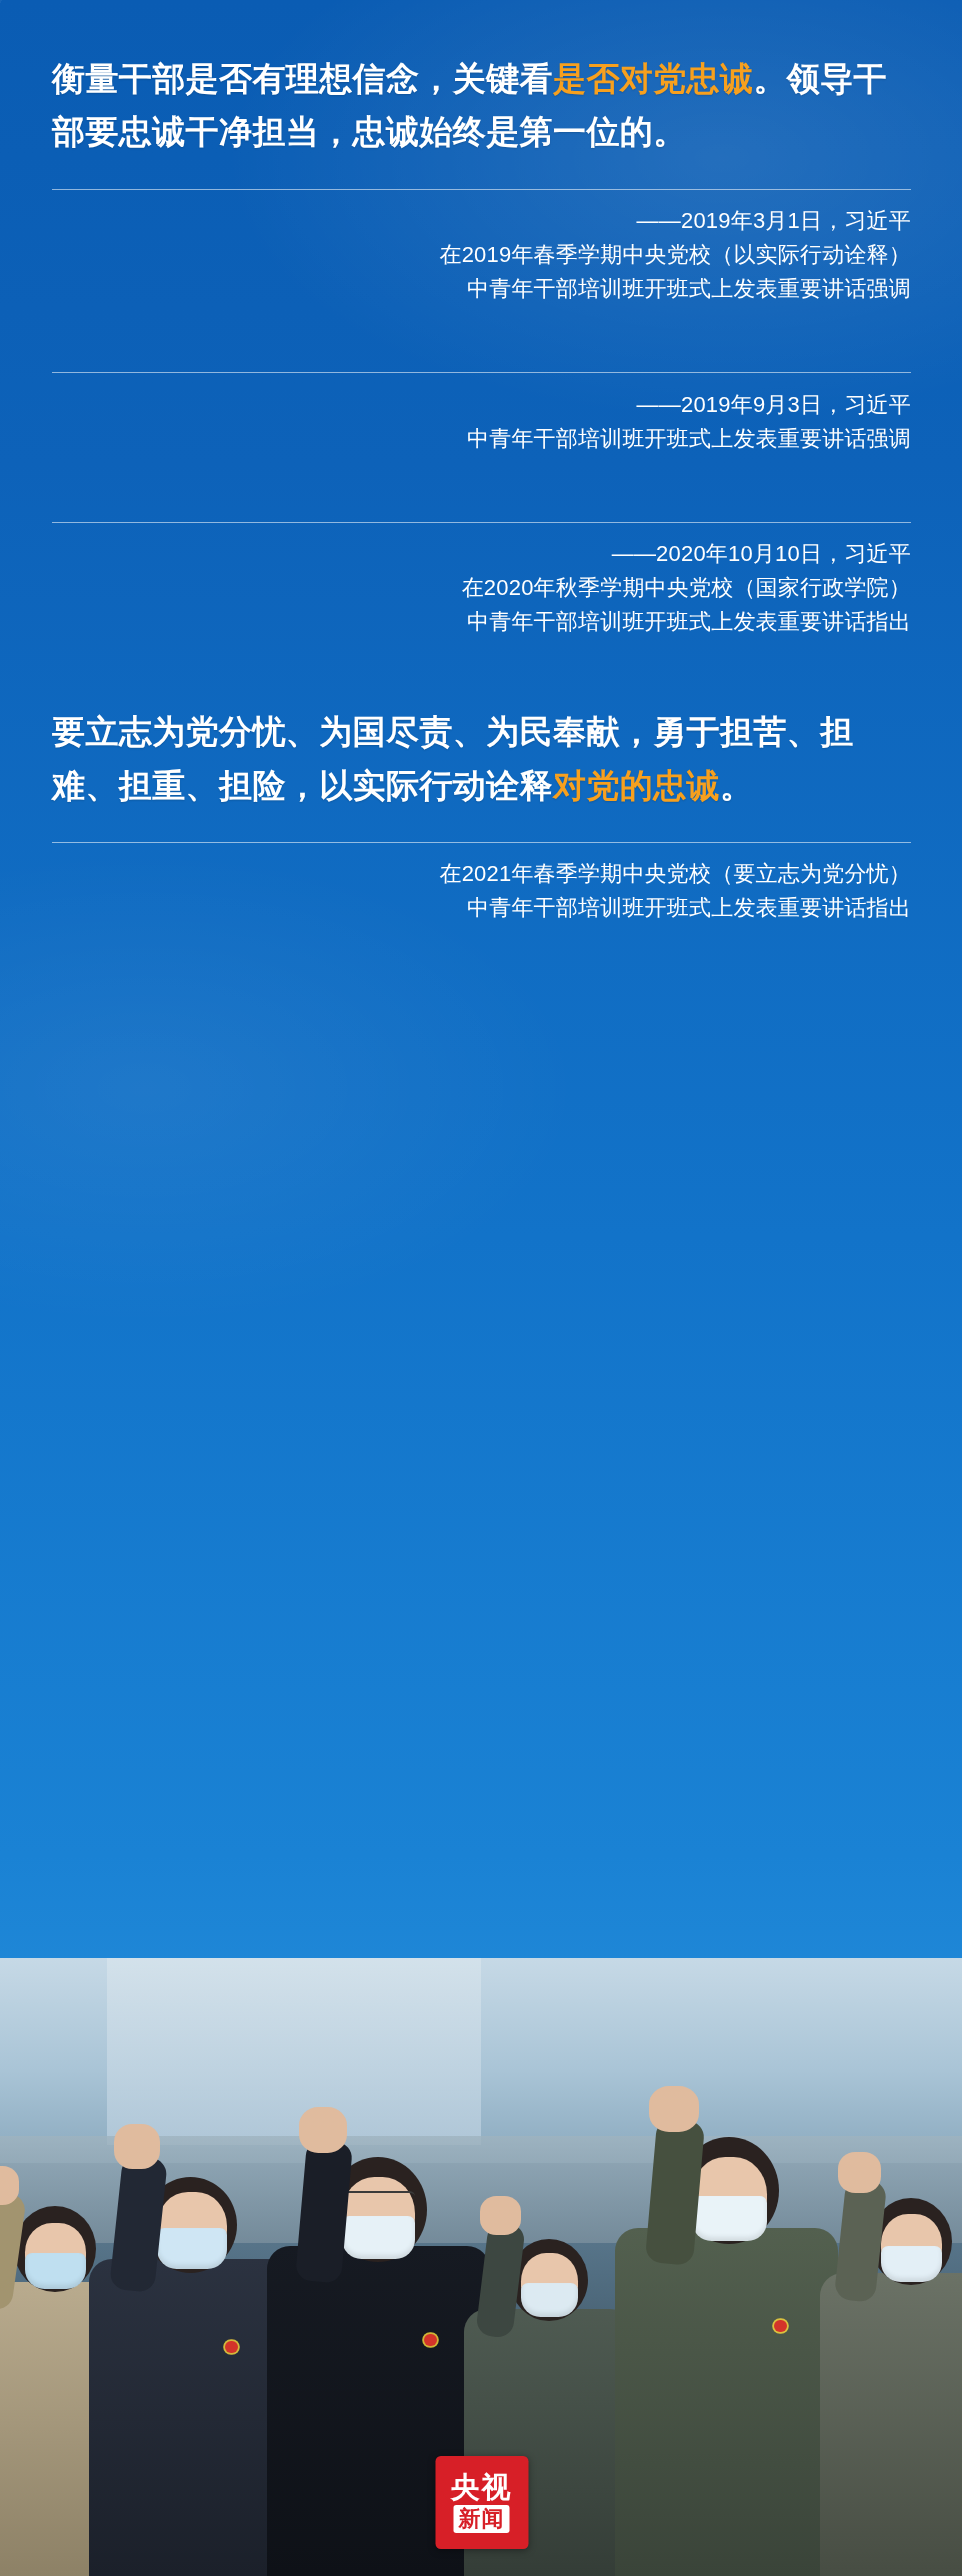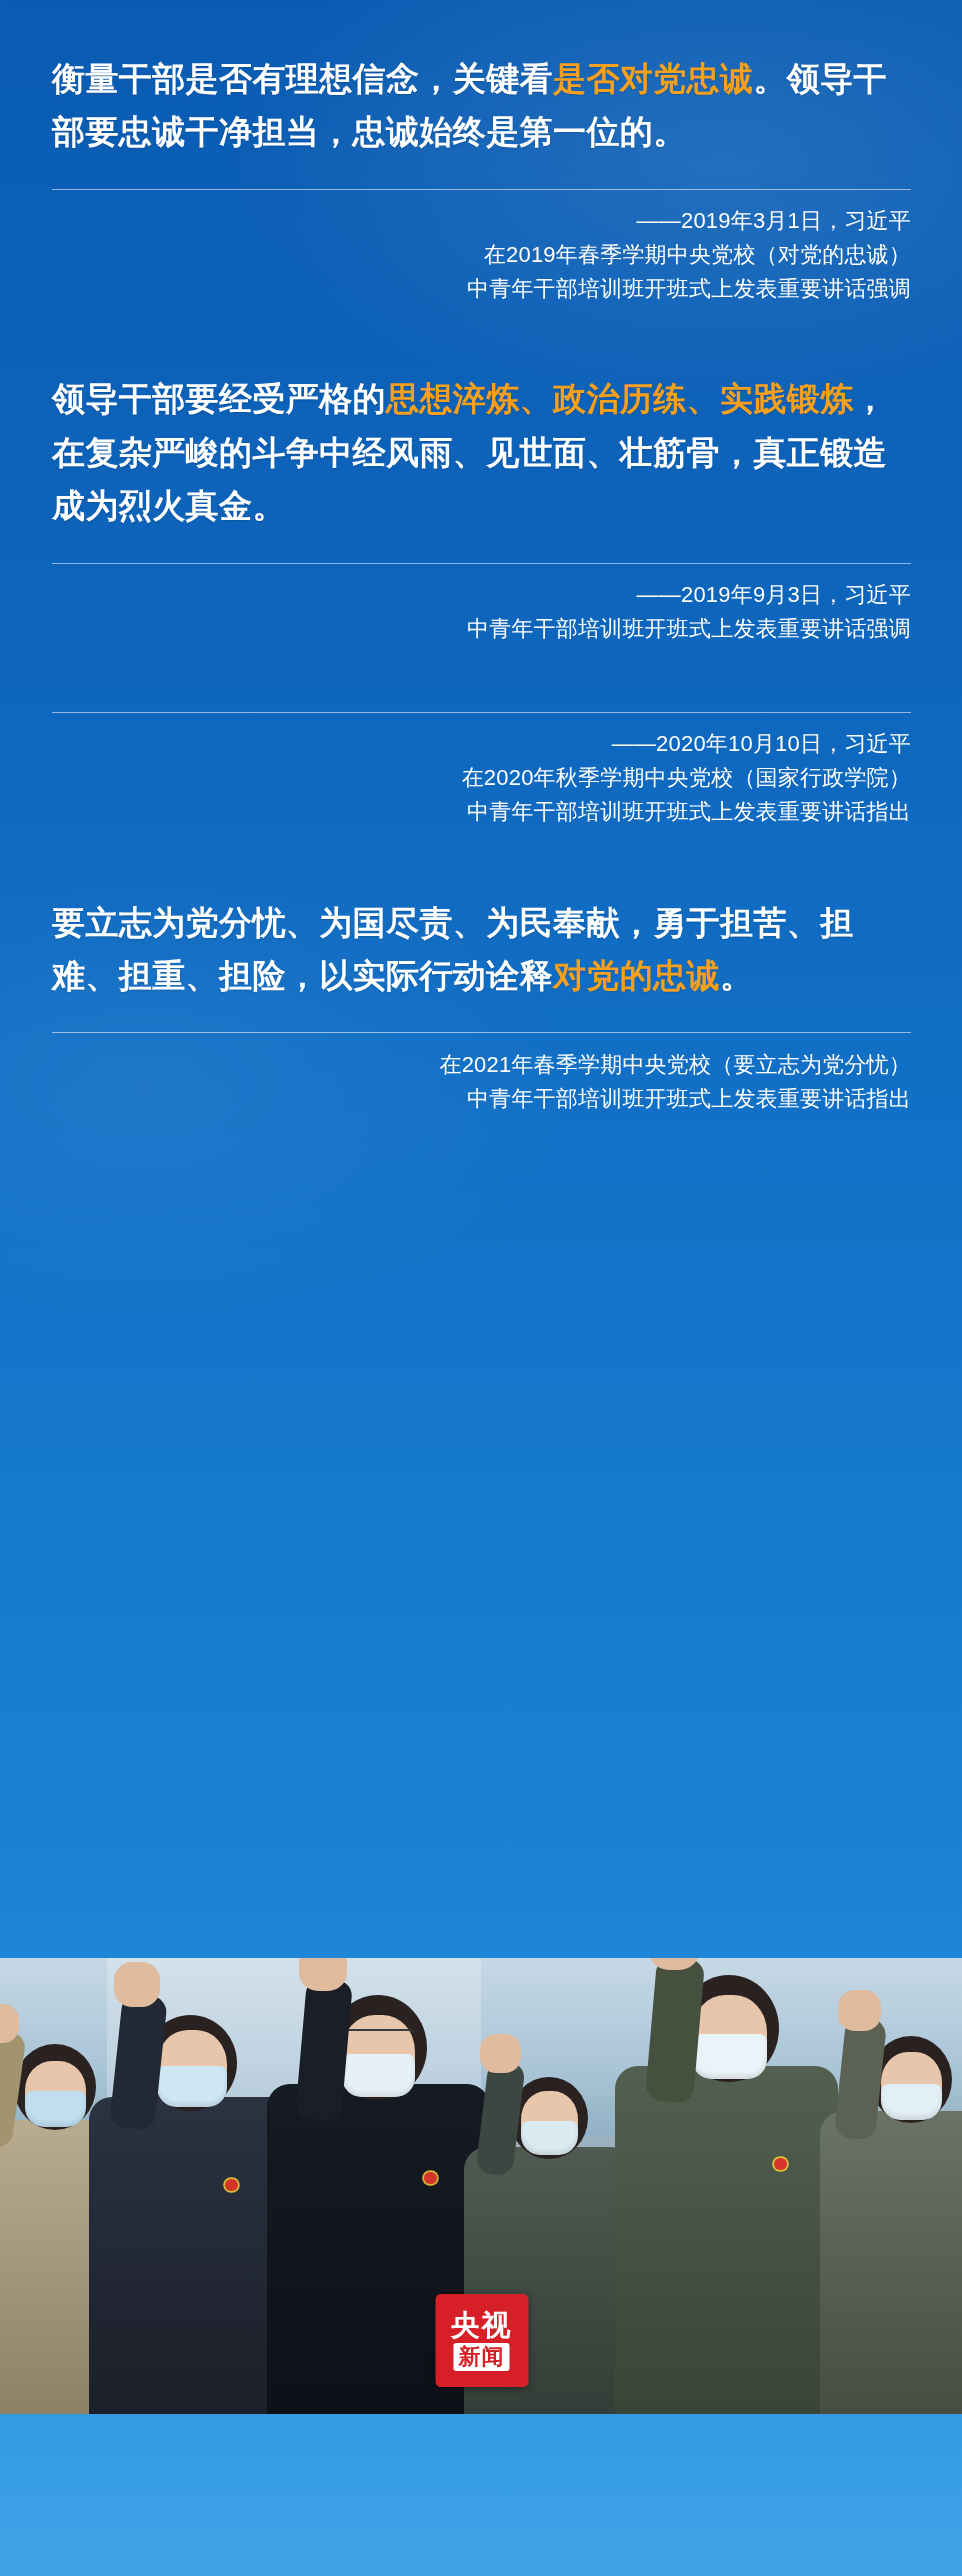--- a/index.html
+++ b/index.html
@@ -73,21 +73,21 @@
     font-weight: 400;
     letter-spacing: 0.2px;
   }
   .attrib div { white-space: nowrap; }
 
   
   .photo {
     position: absolute;
     left: 0; right: 0;
     top: 1958px;
-    height: 456px;
+    height: 618px;
     overflow: hidden;
     background: linear-gradient(180deg, #8fb6cf 0%, #7ea6c2 12%, #5d7c92 40%, #3f5666 70%, #2d3d49 100%);
   }
   
   .photo .sky {
     position: absolute;
     left: 0; right: 0; top: 0; height: 205px;
     background: linear-gradient(180deg, #c6d9e6 0%, #a9c4d6 55%, #8aa9be 100%);
   }
   .photo .building {
@@ -186,27 +186,26 @@
 
 <div class="poster">
 
   <div class="quotes">
 
     <div class="block">
       <p class="quote-text"><span>衡量干部是否有理想信念，关键看</span><span class="hl">是否对党忠诚</span><span>。领导干部要忠诚干净担当，忠诚始终是第一位的。</span></p>
       <div class="rule"></div>
       <div class="attrib">
         <div>——2019年3月1日，习近平</div>
-        <div>在2019年春季学期中央党校（对党的忠诚）</div>
+        <div>在2019年春季学期中央党校（以实际行动诠释）</div>
         <div>中青年干部培训班开班式上发表重要讲话强调</div>
       </div>
     </div>
 
     <div class="block">
-      <p class="quote-text"><span>领导干部要经受严格的</span><span class="hl">思想淬炼、政治历练、实践锻炼</span><span>，在复杂严峻的斗争中经风雨、见世面、壮筋骨，真正锻造成为烈火真金。</span></p>
       <div class="rule"></div>
       <div class="attrib">
         <div>——2019年9月3日，习近平</div>
         <div>中青年干部培训班开班式上发表重要讲话强调</div>
       </div>
     </div>
 
     <div class="block">
       <div class="rule"></div>
       <div class="attrib">

